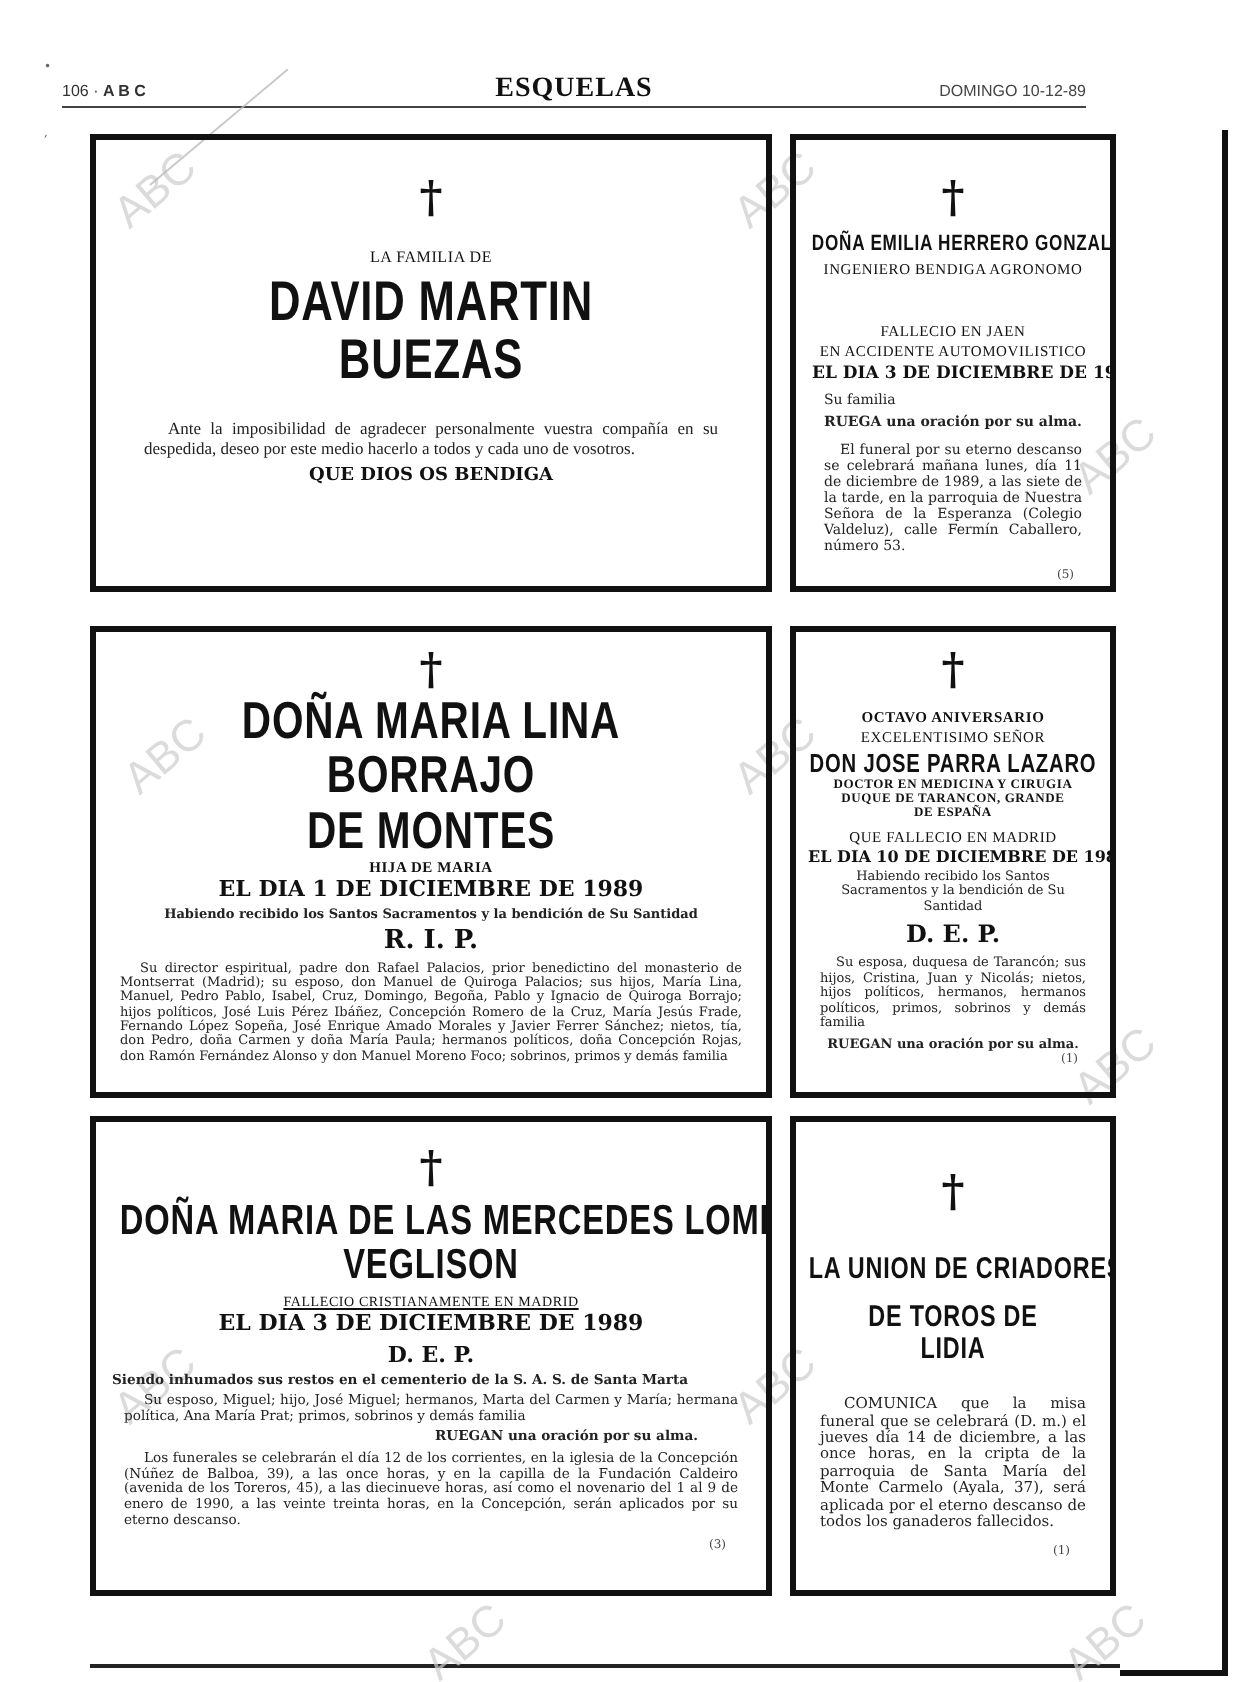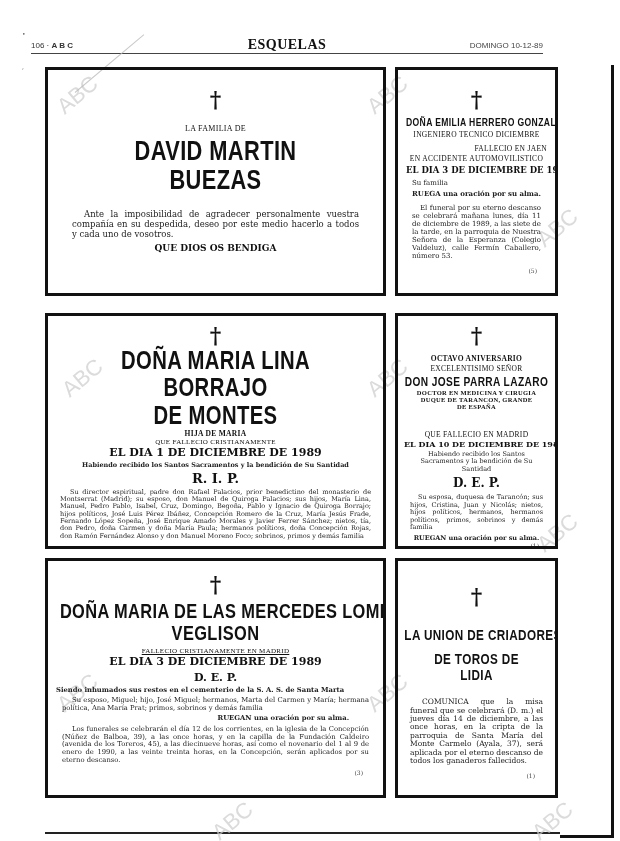--- a/index.html
+++ b/index.html
@@ -45,59 +45,58 @@
 <div class="wm" style="left:535px;top:520px;">ABC</div>
 <div class="wm" style="left:55px;top:680px;">ABC</div>
 <div class="wm" style="left:365px;top:680px;">ABC</div>
 <div class="wm" style="left:210px;top:808px;">ABC</div>
 <div class="wm" style="left:530px;top:808px;">ABC</div>
 
 <div class="box" style="left:45px;top:67px;width:341px;height:229px;padding:18px 10px 0;">
   <div class="cross">†</div>
   <div class="small-caps" style="margin-top:14px;font-size:8px;">LA FAMILIA DE</div>
   <div class="name-xl" style="font-size:28px;margin-top:3px;">DAVID MARTIN BUEZAS</div>
-  <div class="body" style="font-size:8.5px;line-height:10px;margin:14px 14px 0;text-indent:12px;">Ante la imposibilidad de agradecer personalmente vuestra compañía en su despedida, deseo por este medio hacerlo a todos y cada uno de vosotros.</div>
+  <div class="body" style="font-size:8.5px;line-height:10px;margin:14px 14px 0;text-indent:12px;font-family:Liberation Serif, serif;">Ante la imposibilidad de agradecer personalmente vuestra compañía en su despedida, deseo por este medio hacerlo a todos y cada uno de vosotros.</div>
   <div class="bold-c" style="font-size:9px;margin-top:4px;">QUE DIOS OS BENDIGA</div>
 
 </div>
 
 <div class="box" style="left:395px;top:67px;width:163px;height:229px;padding:18px 8px 0;">
   <div class="cross">†</div>
   <div class="name-xl" style="font-size:11px;margin-top:7px;white-space:nowrap;margin-left:-20px;margin-right:-20px;">DOÑA EMILIA HERRERO GONZALEZ</div>
-  <div class="small-caps" style="margin-top:1px;">INGENIERO TECNICO DICIEMBRE</div>
-  <div class="small-caps" style="margin-top:5px;text-align:right;">FALLECIO EN JAEN</div>
+  <div class="small-caps" style="margin-top:1px;">INGENIERO BENDIGA AGRONOMO</div>
+  <div class="small-caps" style="margin-top:22px;">FALLECIO EN JAEN</div>
   <div class="small-caps" style="margin-top:1px;">EN ACCIDENTE AUTOMOVILISTICO</div>
   <div class="date" style="font-size:8.5px;margin-top:2px;white-space:nowrap;">EL DIA 3 DE DICIEMBRE DE 1989</div>
   <div class="body" style="margin:4px 6px 0;">Su familia</div>
   <div class="body bold-c" style="margin:3px 6px 0;text-align:right;">RUEGA una oración por su alma.</div>
   <div class="body" style="margin:6px 6px 0;text-indent:8px;">El funeral por su eterno descanso se celebrará mañana lunes, día 11 de diciembre de 1989, a las siete de la tarde, en la parroquia de Nuestra Señora de la Esperanza (Colegio Valdeluz), calle Fermín Caballero, número 53.</div>
   <div class="ref" style="margin:7px 10px 0;">(5)</div>
 </div>
 
 <div class="box" style="left:45px;top:313px;width:341px;height:236px;padding:8px 8px 0;">
   <div class="cross">†</div>
   <div class="name-xl" style="font-size:26px;margin-top:1px;">DOÑA MARIA LINA BORRAJO</div>
   <div class="name-xl" style="font-size:26px;">DE MONTES</div>
   <div class="small-caps" style="font-weight:bold;">HIJA DE MARIA</div>
-  <div class="small-caps" style="font-size:7px;">QUE FALLECIO CRISTIANAMENTE</div>
   <div class="date" style="font-size:11px;">EL DIA 1 DE DICIEMBRE DE 1989</div>
   <div class="body bold-c" style="text-align:center;font-size:6.5px;margin-top:2px;">Habiendo recibido los Santos Sacramentos y la bendición de Su Santidad</div>
   <div class="date" style="font-size:13px;margin-top:2px;">R.   I.   P.</div>
   <div class="body" style="font-size:6.5px;line-height:7.3px;margin:3px 4px 0;text-indent:10px;">Su director espiritual, padre don Rafael Palacios, prior benedictino del monasterio de Montserrat (Madrid); su esposo, don Manuel de Quiroga Palacios; sus hijos, María Lina, Manuel, Pedro Pablo, Isabel, Cruz, Domingo, Begoña, Pablo y Ignacio de Quiroga Borrajo; hijos políticos, José Luis Pérez Ibáñez, Concepción Romero de la Cruz, María Jesús Frade, Fernando López Sopeña, José Enrique Amado Morales y Javier Ferrer Sánchez; nietos, tía, don Pedro, doña Carmen y doña María Paula; hermanos políticos, doña Concepción Rojas, don Ramón Fernández Alonso y don Manuel Moreno Foco; sobrinos, primos y demás familia</div>
 
 </div>
 
 <div class="box" style="left:395px;top:313px;width:163px;height:236px;padding:8px 6px 0;">
   <div class="cross">†</div>
   <div class="small-caps" style="margin-top:8px;font-weight:bold;">OCTAVO ANIVERSARIO</div>
   <div class="small-caps" style="margin-top:1px;">EXCELENTISIMO SEÑOR</div>
   <div class="name-xl" style="font-size:13px;margin-top:2px;white-space:nowrap;margin-left:-20px;margin-right:-20px;">DON JOSE PARRA LAZARO</div>
   <div class="small-caps" style="font-size:6.5px;font-weight:bold;">DOCTOR EN MEDICINA Y CIRUGIA</div>
   <div class="small-caps" style="font-size:6.5px;font-weight:bold;margin:0 12px;">DUQUE DE TARANCON, GRANDE DE ESPAÑA</div>
-  <div class="small-caps" style="margin-top:20px;">QUE FALLECIO EN MADRID</div>
+  <div class="small-caps" style="margin-top:4px;">QUE FALLECIO EN MADRID</div>
   <div class="date" style="font-size:8px;white-space:nowrap;">EL DIA 10 DE DICIEMBRE DE 1981</div>
   <div class="body" style="text-align:center;font-size:6.5px;line-height:7.5px;margin:2px 4px 0;">Habiendo recibido los Santos Sacramentos y la bendición de Su Santidad</div>
   <div class="date" style="font-size:12px;margin-top:3px;">D.   E.   P.</div>
   <div class="body" style="font-size:6.5px;line-height:7.5px;margin:4px 6px 0;text-indent:8px;">Su esposa, duquesa de Tarancón; sus hijos, Cristina, Juan y Nicolás; nietos, hijos políticos, hermanos, hermanos políticos, primos, sobrinos y demás familia</div>
   <div class="body bold-c" style="font-size:6.5px;text-align:center;margin-top:2px;">RUEGAN una oración por su alma.</div>
   <div class="ref" style="margin:0 10px;">(1)</div>
 </div>
 
 <div class="box" style="left:45px;top:558px;width:341px;height:240px;padding:12px 8px 0;">
   <div class="cross">†</div>

